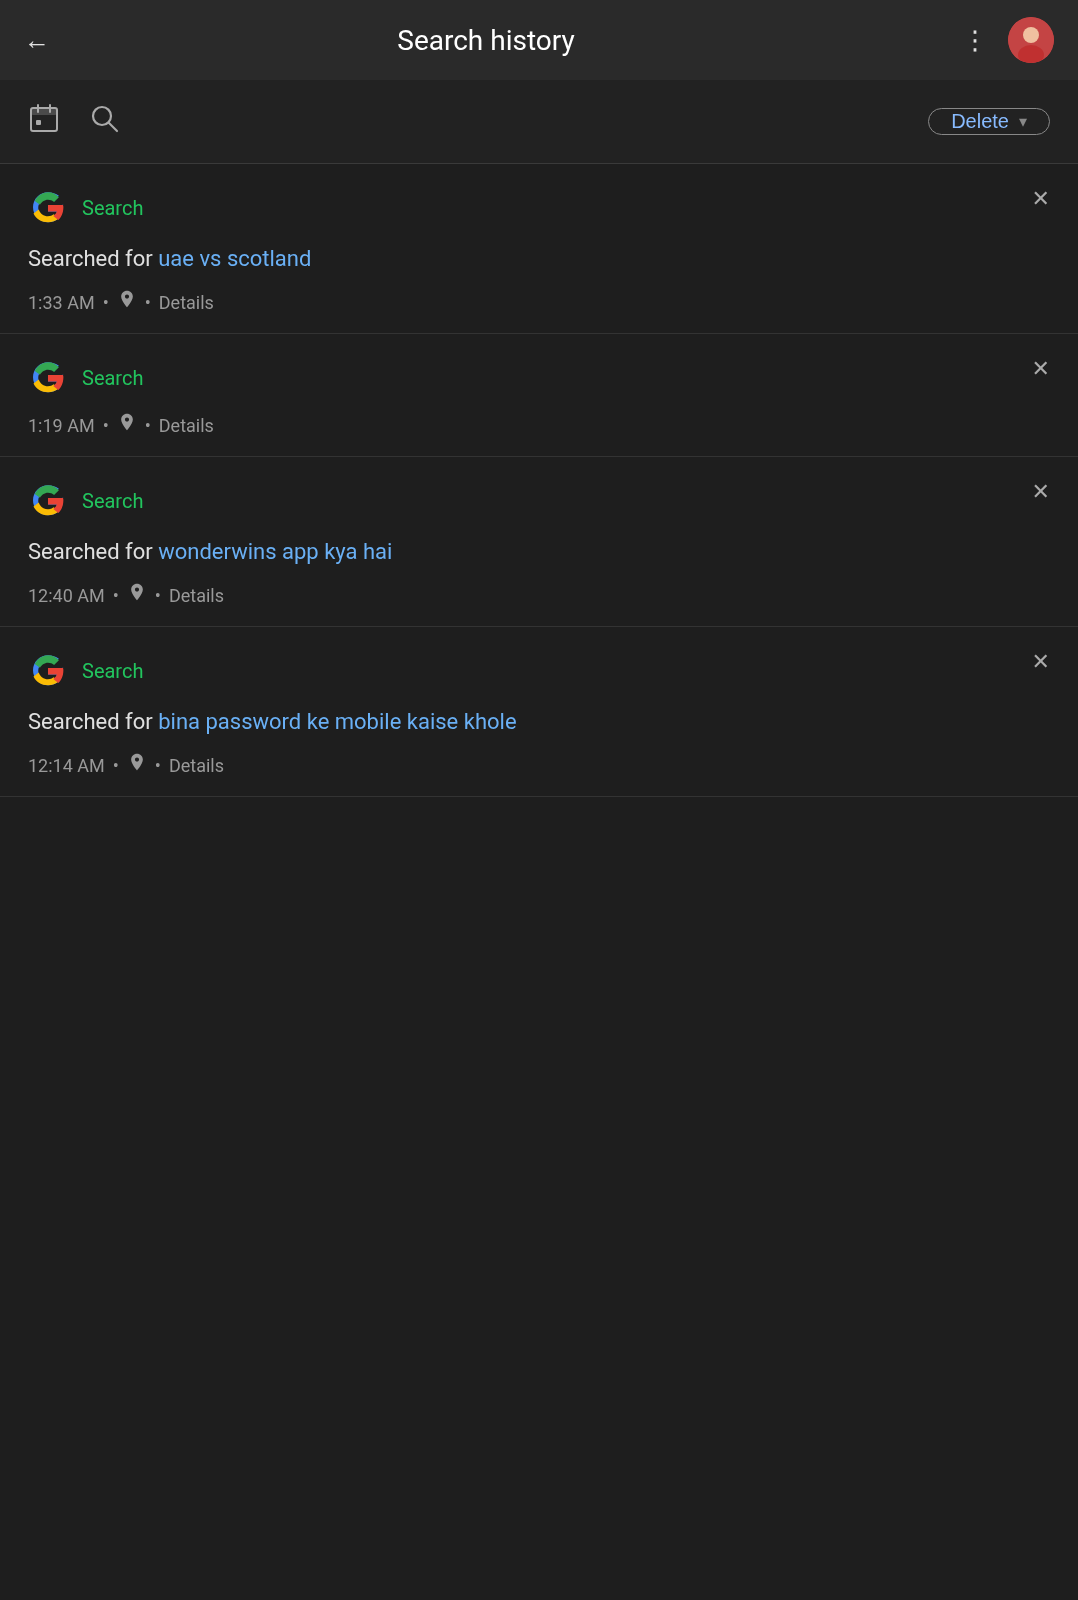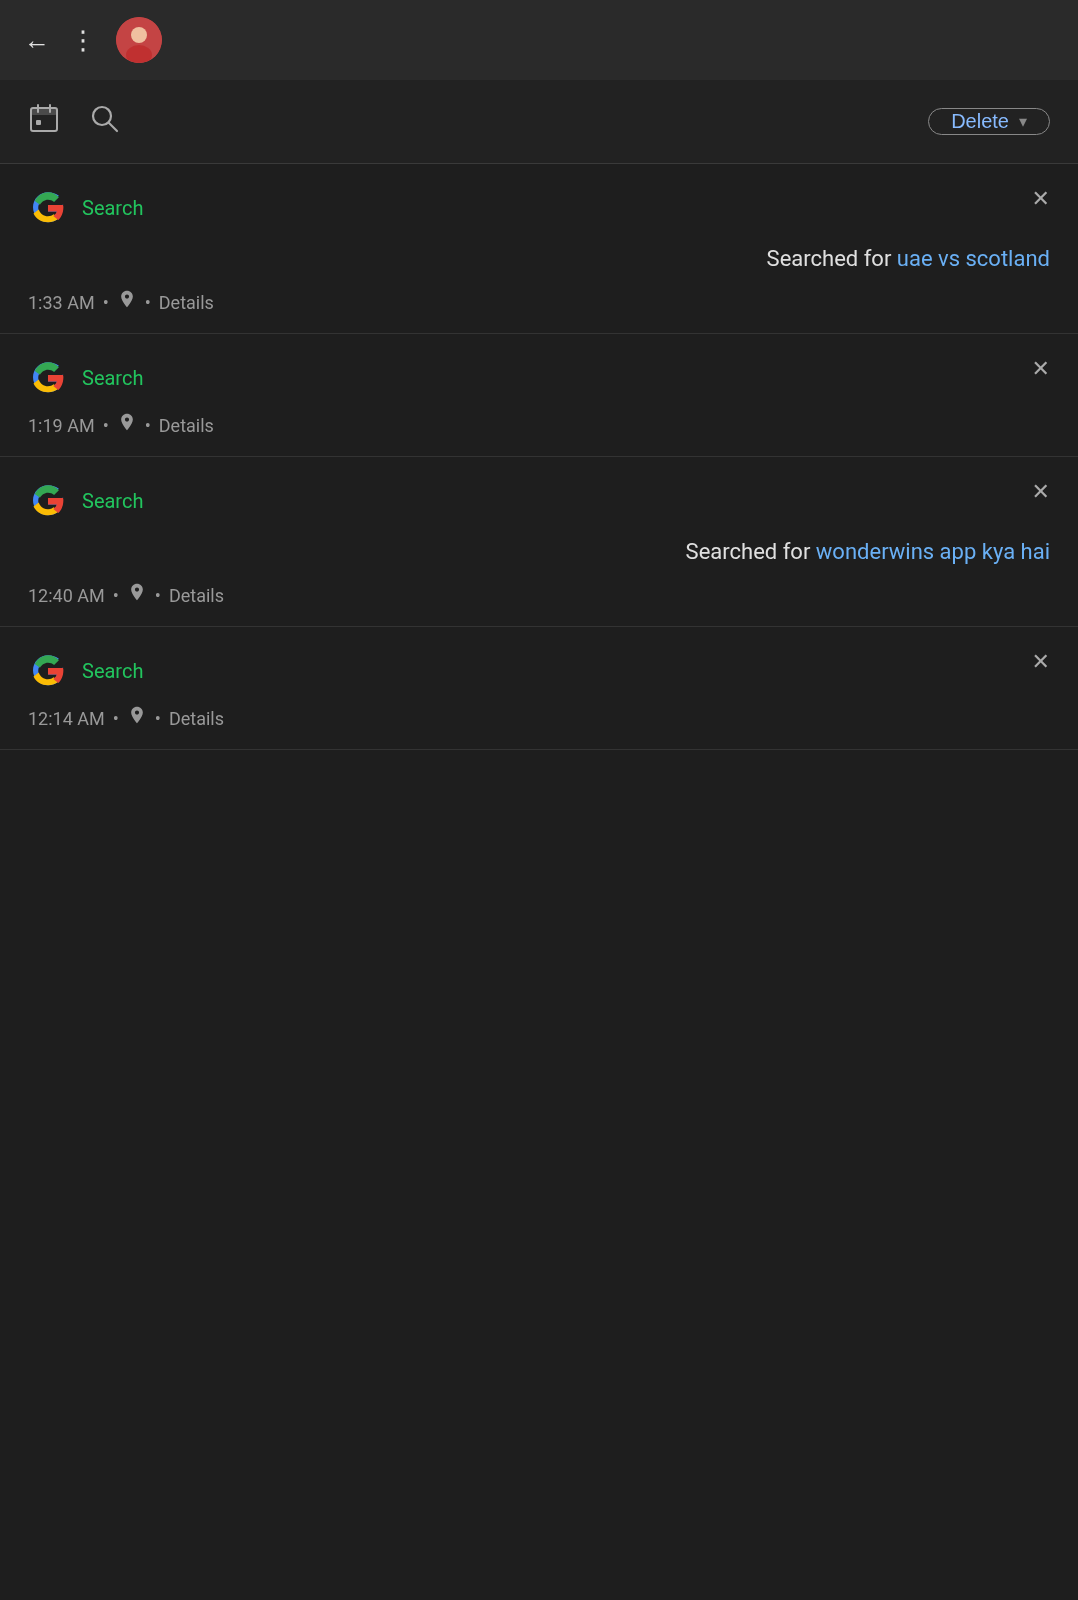--- a/index.html
+++ b/index.html
@@ -156,21 +156,20 @@
       color: #aaaaaa;
       cursor: pointer;
       line-height: 1;
     }
 
     .item-query {
       font-size: 22px;
       color: #e0e0e0;
       margin-bottom: 14px;
       line-height: 1.5;
-      text-align: right;
     }
 
     .item-query .query-link {
       color: #6ab0f5;
     }
 
     .item-meta {
       display: flex;
       align-items: flex-end;
       gap: 8px;
@@ -184,20 +183,21 @@
     .meta-details {
       color: #999999;
       cursor: pointer;
     }
   </style>
 </head>
 <body>
 
 <div class="header">
   <span class="header-back">←</span>
+  <span class="header-title">Search history</span>
   <div class="header-actions">
     <span class="header-menu-icon">⋮</span>
     <div class="header-avatar">
 
       <svg viewBox="0 0 46 46" width="46" height="46" style="border-radius:50%;overflow:hidden;">
         <circle cx="23" cy="23" r="23" fill="#c44444"></circle>
         <circle cx="23" cy="18" r="8" fill="#f0c0a0"></circle>
         <ellipse cx="23" cy="38" rx="13" ry="10" fill="#c03030"></ellipse>
       </svg>
     </div>
@@ -309,20 +309,23 @@
         <svg viewBox="0 0 48 48" width="40" height="40" xmlns="http://www.w3.org/2000/svg">
     <path fill="#4285F4" d="M44.5 20H24v8.5h11.8C34.7 33.9 29.8 37 24 37c-7.2 0-13-5.8-13-13s5.8-13 13-13c3.1 0 5.9 1.1 8.1 2.9l6.4-6.4C34.6 5.1 29.6 3 24 3 12.9 3 4 11.9 4 23s8.9 20 20 20c11 0 20-8 20-20 0-1.3-.2-2.7-.5-4z"></path>
     <path fill="#34A853" d="M6.3 14.7l7 5.1C15.1 16.1 19.2 13 24 13c3.1 0 5.9 1.1 8.1 2.9l6.4-6.4C34.6 5.1 29.6 3 24 3 16.3 3 9.7 7.9 6.3 14.7z"></path>
     <path fill="#FBBC05" d="M24 43c5.5 0 10.5-1.9 14.4-5.1l-6.7-5.5C29.6 34.1 27 35 24 35c-5.7 0-10.6-3.9-12.3-9.1l-7 5.4C8.1 38.6 15.5 43 24 43z"></path>
     <path fill="#EA4335" d="M44.5 20H24v8.5h11.8c-.8 2.5-2.5 4.6-4.8 6l6.7 5.5C41.7 36.7 44.5 30.4 44.5 23c0-1-.1-2-.5-3z"></path>
   </svg>
       </div>
       <span class="item-type">Search</span>
     </div>
     <span class="close-btn">✕</span>
+    <div class="item-query">
+      <span>Searched for </span><span class="query-link">bina password ke mobile kaise khole</span>
+    </div>
     <div class="item-meta">
       <span class="meta-time">12:14 AM</span>
       <span class="meta-dot">•</span>
       <span class="meta-location"><svg width="20" height="20" viewBox="0 0 24 24" fill="none" xmlns="http://www.w3.org/2000/svg">
     <path d="M12 2C8.13 2 5 5.13 5 9c0 5.25 7 13 7 13s7-7.75 7-13c0-3.87-3.13-7-7-7zm0 9.5c-1.38 0-2.5-1.12-2.5-2.5s1.12-2.5 2.5-2.5 2.5 1.12 2.5 2.5-1.12 2.5-2.5 2.5z" fill="#999"></path>
   </svg></span>
       <span class="meta-dot">•</span>
       <span class="meta-details">Details</span>
     </div>
   </div>

